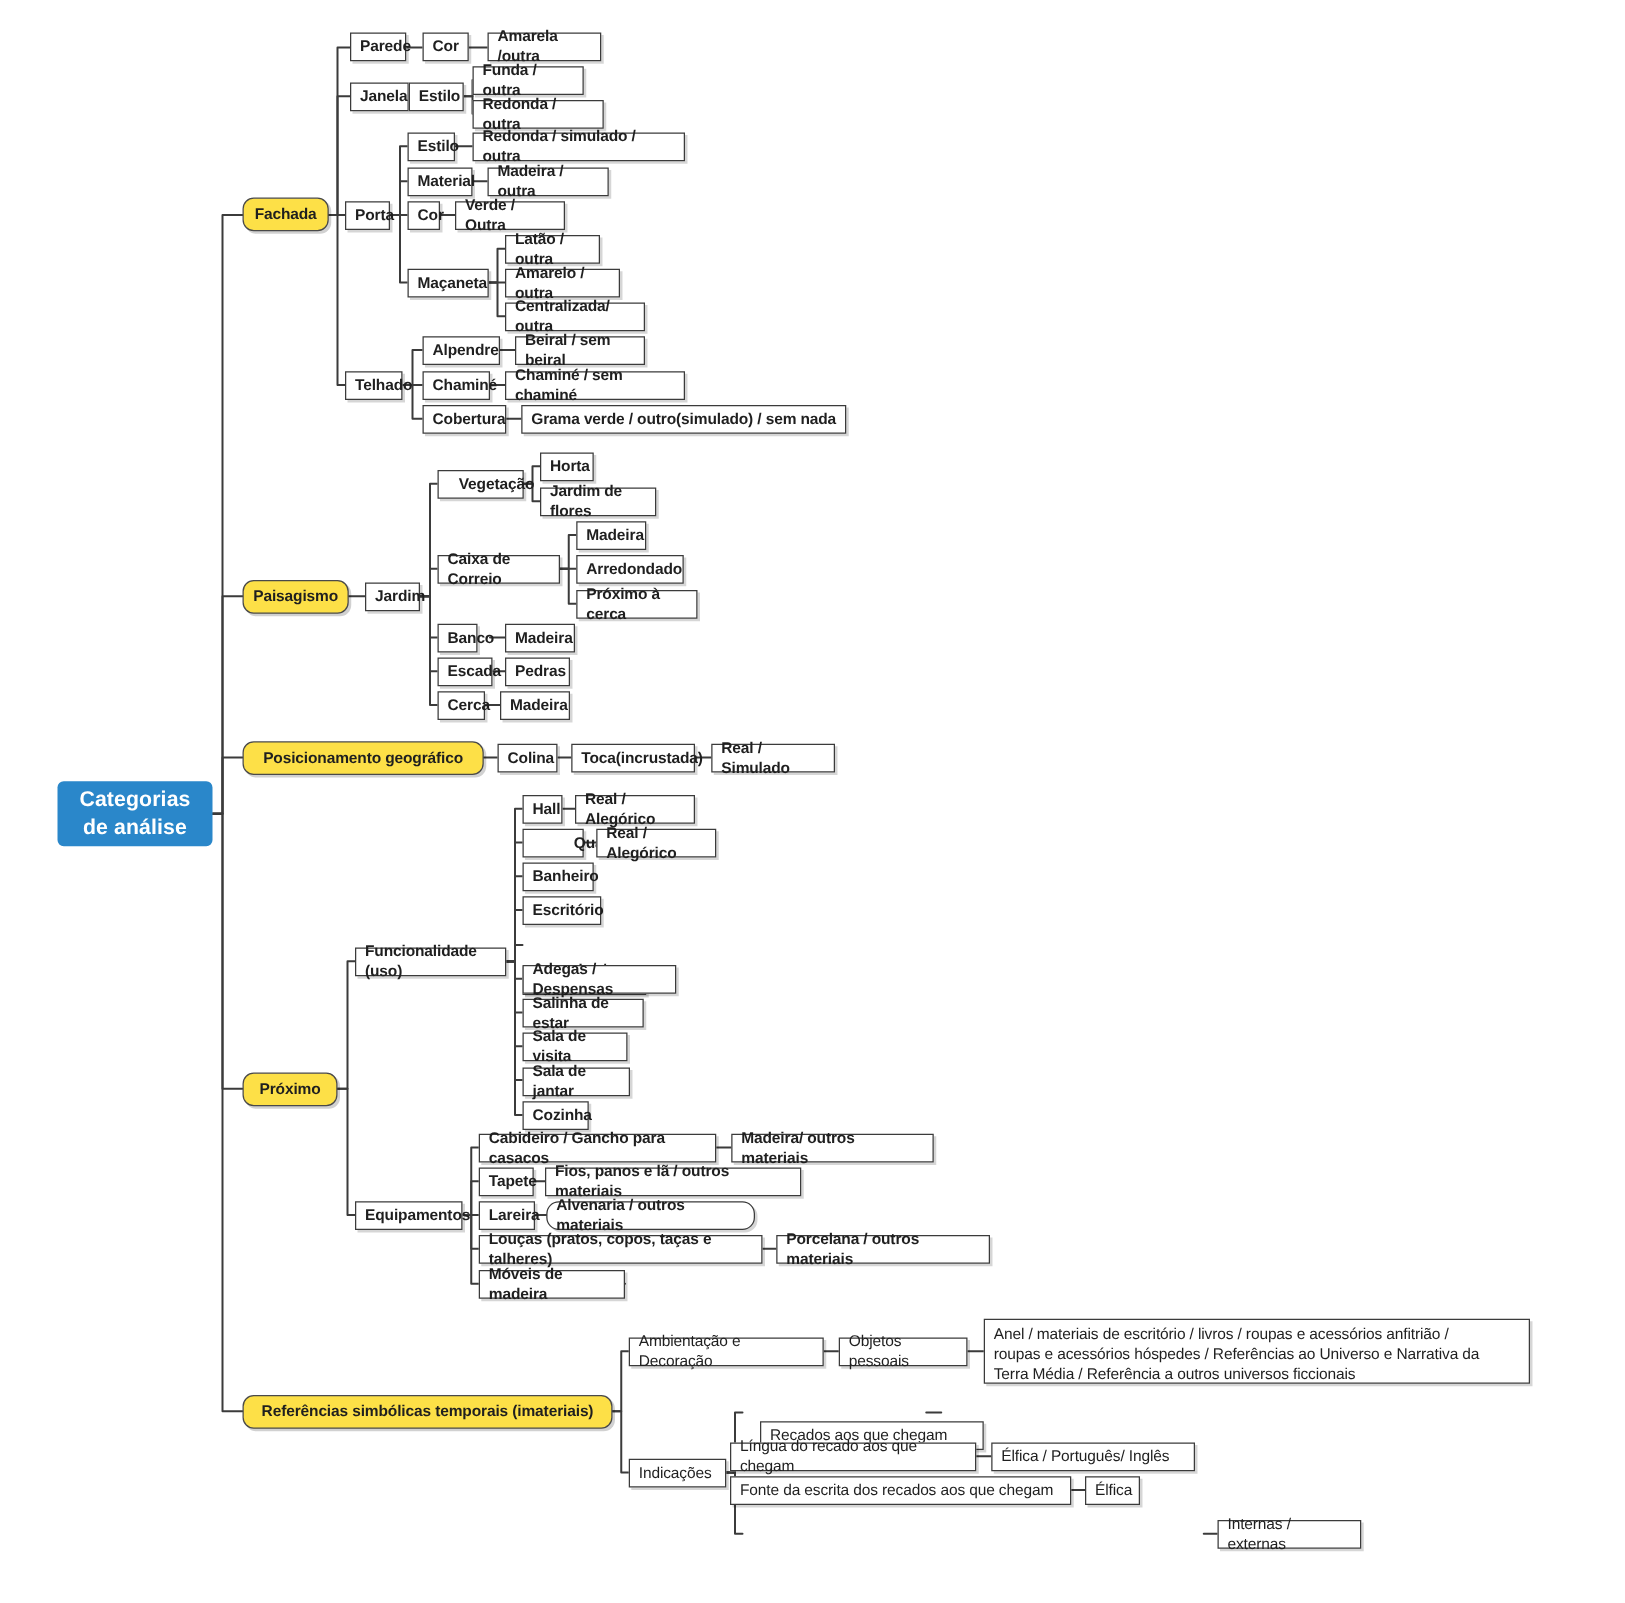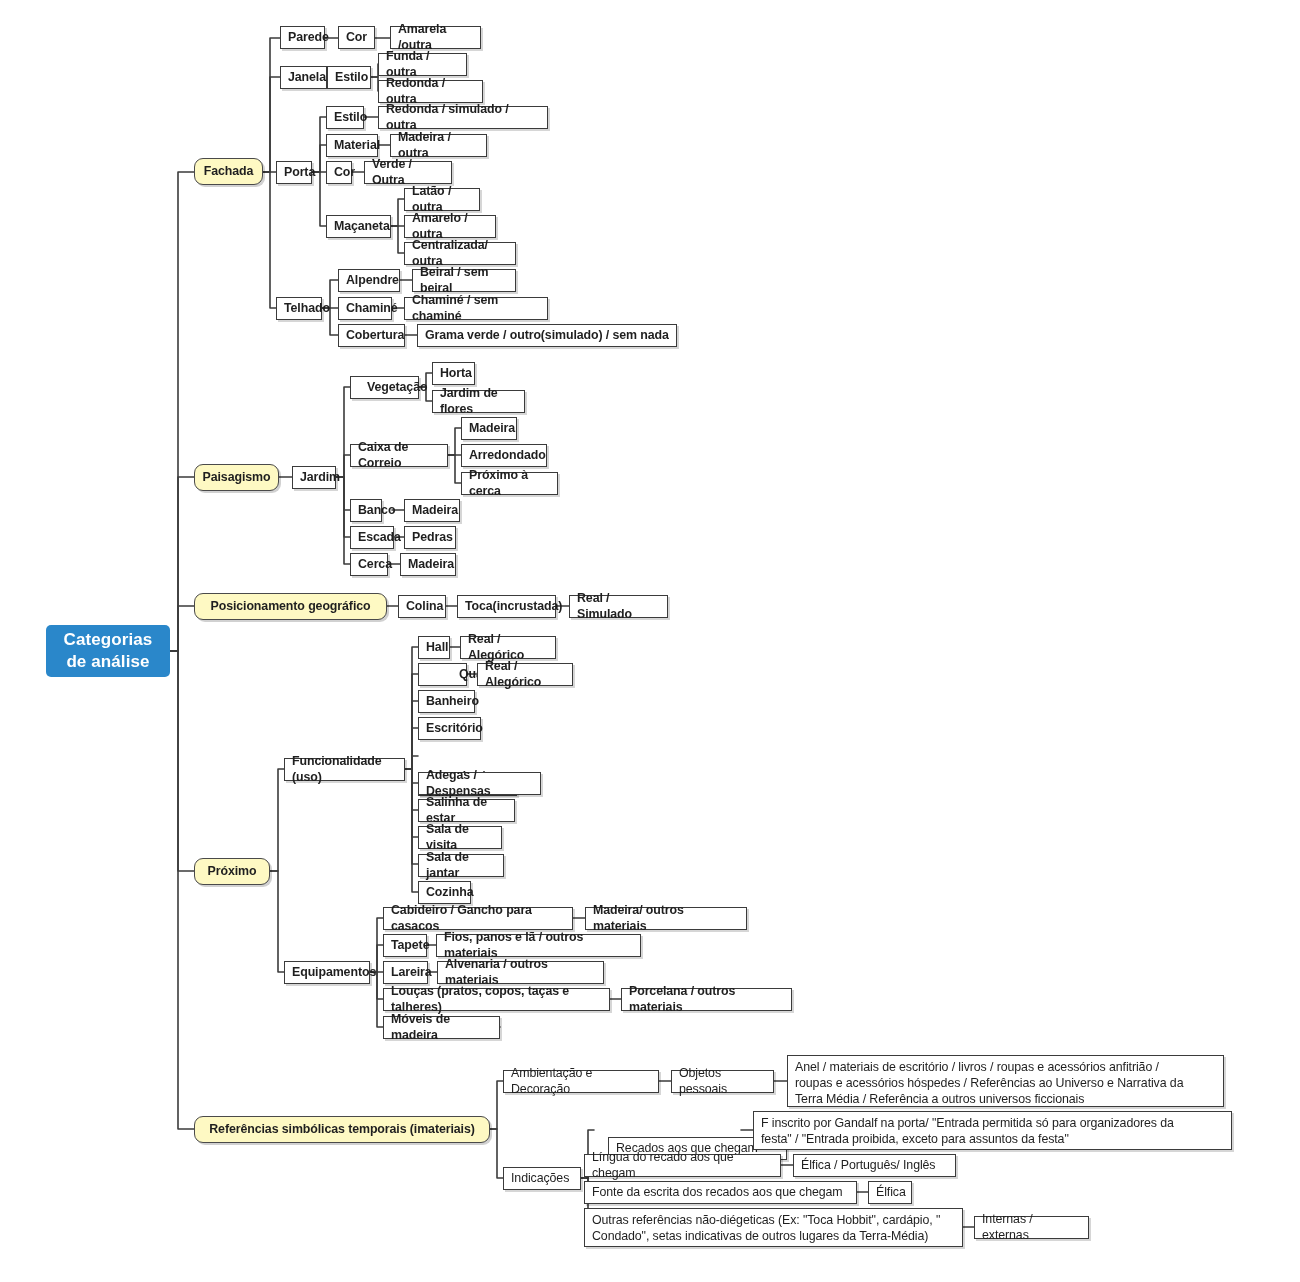--- a/index.html
+++ b/index.html
@@ -43,21 +43,21 @@
     color: #ffffff;
     font-size: 17px;
     font-weight: bold;
     line-height: 1.32;
     justify-content: center;
     text-align: center;
     box-shadow: none;
     letter-spacing: 0.1px;
   }
   .node.lvl1 {
-    background: #fef9c3;
+    background: #fde047;
     border: 1.6px solid #4a4a4a;
     border-radius: 9px;
     font-weight: bold;
     justify-content: center;
     text-align: center;
     box-shadow: 2px 2px 0 rgba(0,0,0,0.18);
   }
   .node.bold { font-weight: bold; }
   .node.multi {
     align-items: flex-start;
@@ -248,42 +248,38 @@
   <div class="node bold" style="left:418px; top:826px; width:84px; height:23px;">Sala de visita</div>
   <div class="node bold" style="left:418px; top:854px; width:86px; height:23px;">Sala de jantar</div>
   <div class="node bold" style="left:418px; top:881px; width:53px; height:23px;">Cozinha</div>
 
   <div class="node bold" style="left:284px; top:961px; width:86px; height:23px;">Equipamentos</div>
   <div class="node bold" style="left:383px; top:907px; width:190px; height:23px;">Cabideiro / Gancho para casacos</div>
   <div class="node bold" style="left:585px; top:907px; width:162px; height:23px;">Madeira/ outros materiais</div>
   <div class="node bold" style="left:383px; top:934px; width:44px; height:23px;">Tapete</div>
   <div class="node bold" style="left:436px; top:934px; width:205px; height:23px;">Fios, panos e lã / outros materiais</div>
   <div class="node bold" style="left:383px; top:961px; width:45px; height:23px;">Lareira</div>
-  <div class="node bold" style="left:437px; top:961px; width:167px; height:23px;">Alvenaria / outros materiais</div>
+  <div class="node bold" style="left:437px; top:961px; width:167px; height:23px;border-radius:10px;">Alvenaria / outros materiais</div>
   <div class="node bold" style="left:383px; top:988px; width:227px; height:23px;">Louças (pratos, copos, taças e talheres)</div>
   <div class="node bold" style="left:621px; top:988px; width:171px; height:23px;">Porcelana / outros materiais</div>
   <div class="node bold" style="left:383px; top:1016px; width:117px; height:23px;">Móveis de madeira</div>
 
   <div class="node lvl1" style="left:194px; top:1116px; width:296px; height:27px;">Referências simbólicas temporais (imateriais)</div>
 
   <div class="node" style="left:503px; top:1070px; width:156px; height:23px;">Ambientação e Decoração</div>
   <div class="node" style="left:671px; top:1070px; width:103px; height:23px;">Objetos pessoais</div>
   <div class="node multi" style="left:787px; top:1055px; width:437px; height:52px;">Anel / materiais de escritório / livros / roupas e acessórios anfitrião /
 roupas e acessórios hóspedes / Referências ao Universo e Narrativa da
 Terra Média / Referência a outros universos ficcionais</div>
 
   <div class="node" style="left:503px; top:1167px; width:78px; height:23px;">Indicações</div>
 
   <div class="node" style="left:608px; top:1119px; width:179px; height:23px;margin-top:18px;">Recados aos que chegam</div>
-  <div class="node multi" style="left:753px; top:1111px; width:479px; height:39px;">F inscrito por Gandalf na porta/ "Entrada permitida só para organizadores da
-festa" / "Entrada proibida, exceto para assuntos da festa"</div>
 
   <div class="node" style="left:584px; top:1154px; width:197px; height:23px;">Língua do recado aos que chegam</div>
   <div class="node" style="left:793px; top:1154px; width:163px; height:23px;">Élfica / Português/ Inglês</div>
 
   <div class="node" style="left:584px; top:1181px; width:273px; height:23px;">Fonte da escrita dos recados aos que chegam</div>
   <div class="node" style="left:868px; top:1181px; width:44px; height:23px;">Élfica</div>
 
-  <div class="node multi" style="left:584px; top:1208px; width:379px; height:39px;">Outras referências não-diégeticas (Ex: "Toca Hobbit", cardápio, "
-Condado", setas indicativas de outros lugares da Terra-Média)</div>
   <div class="node" style="left:974px; top:1216px; width:115px; height:23px;">Internas / externas</div>
 
 </div>
 
 </body></html>

